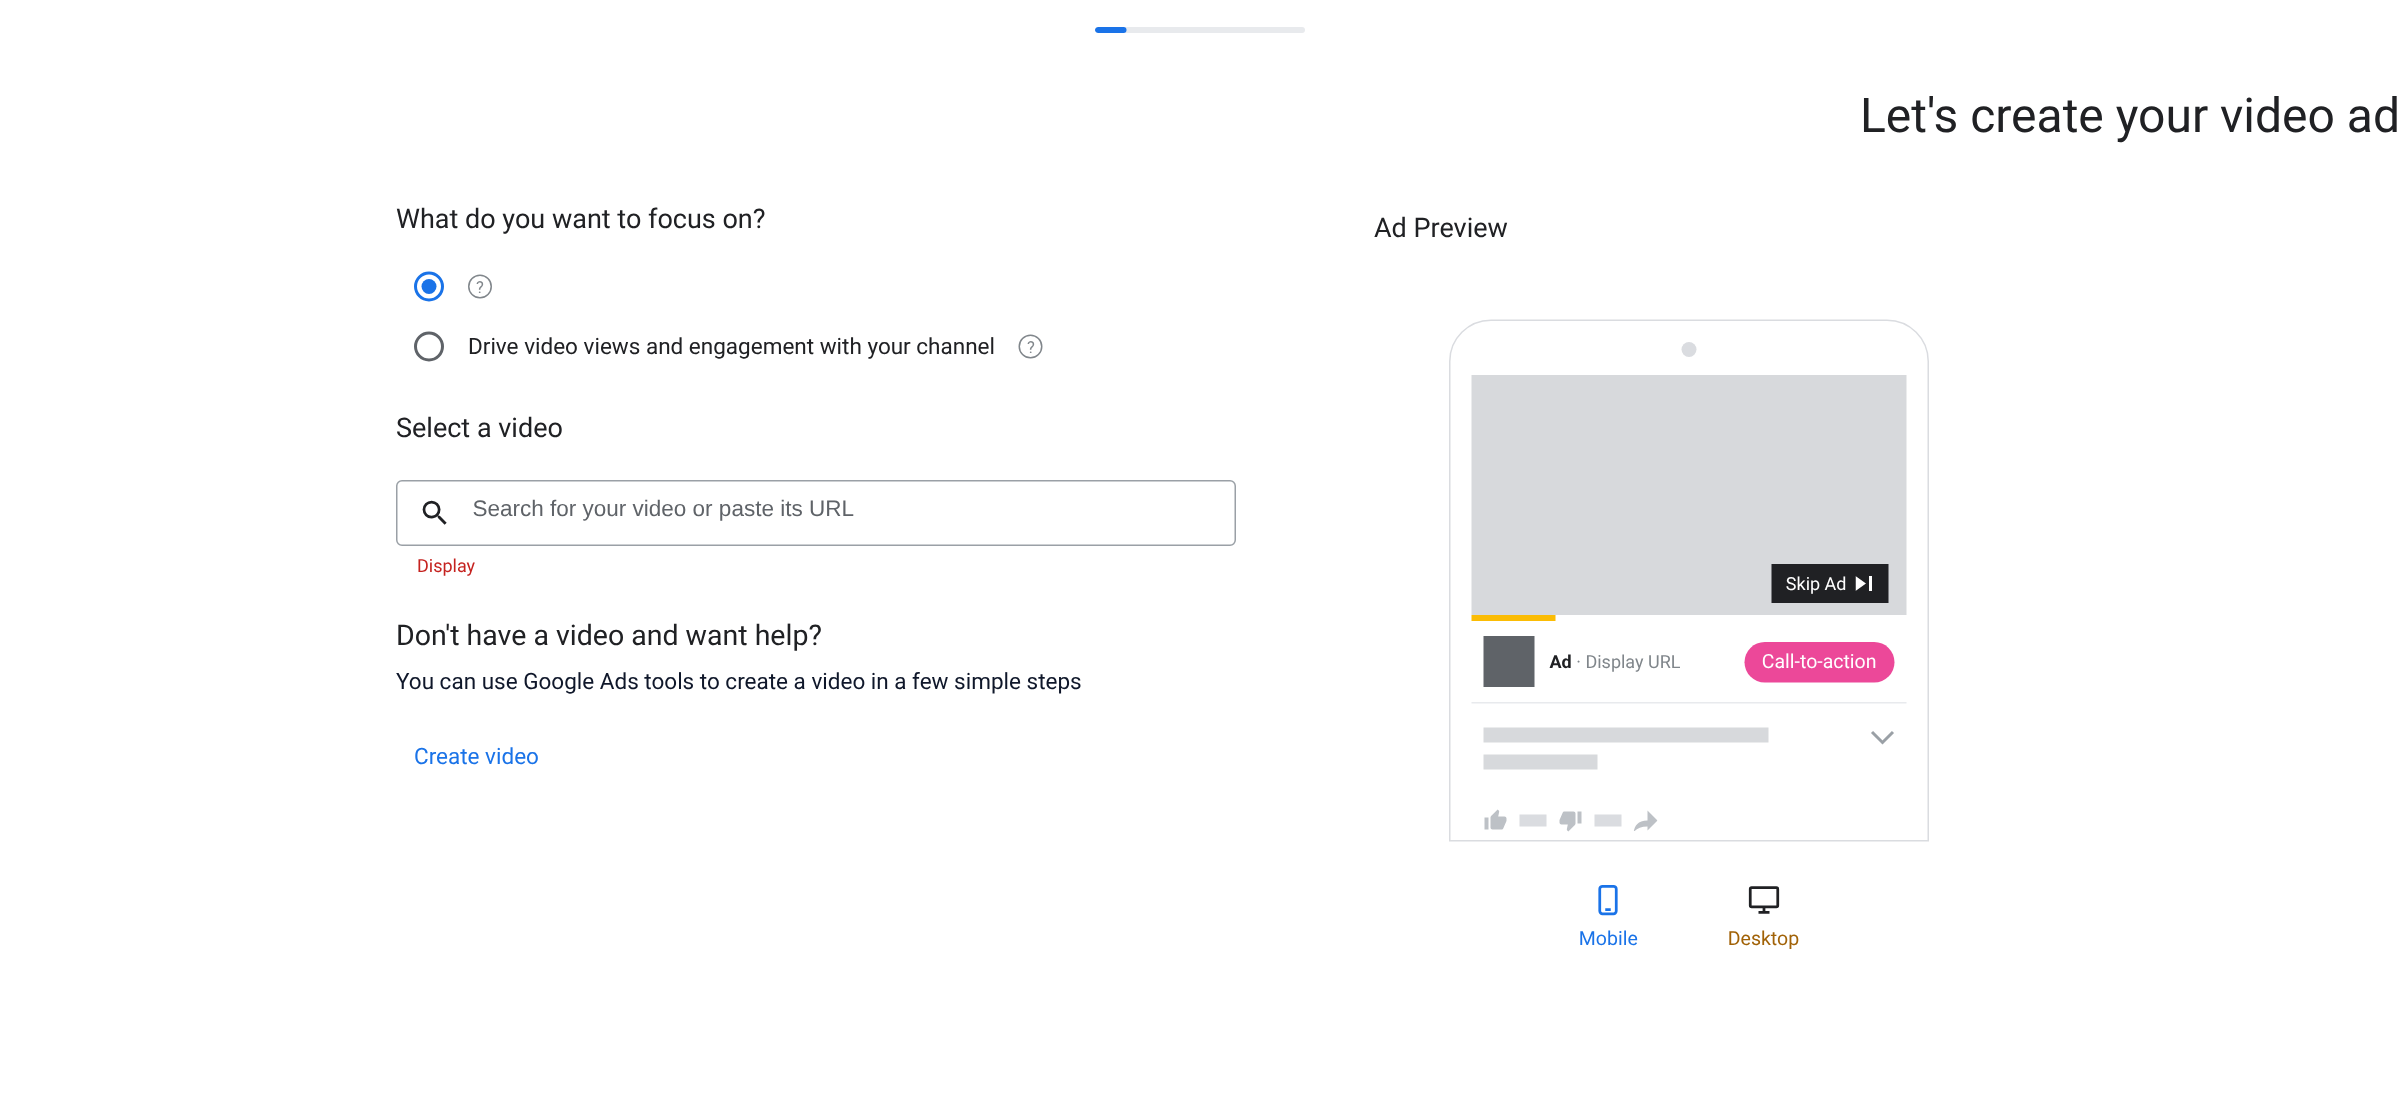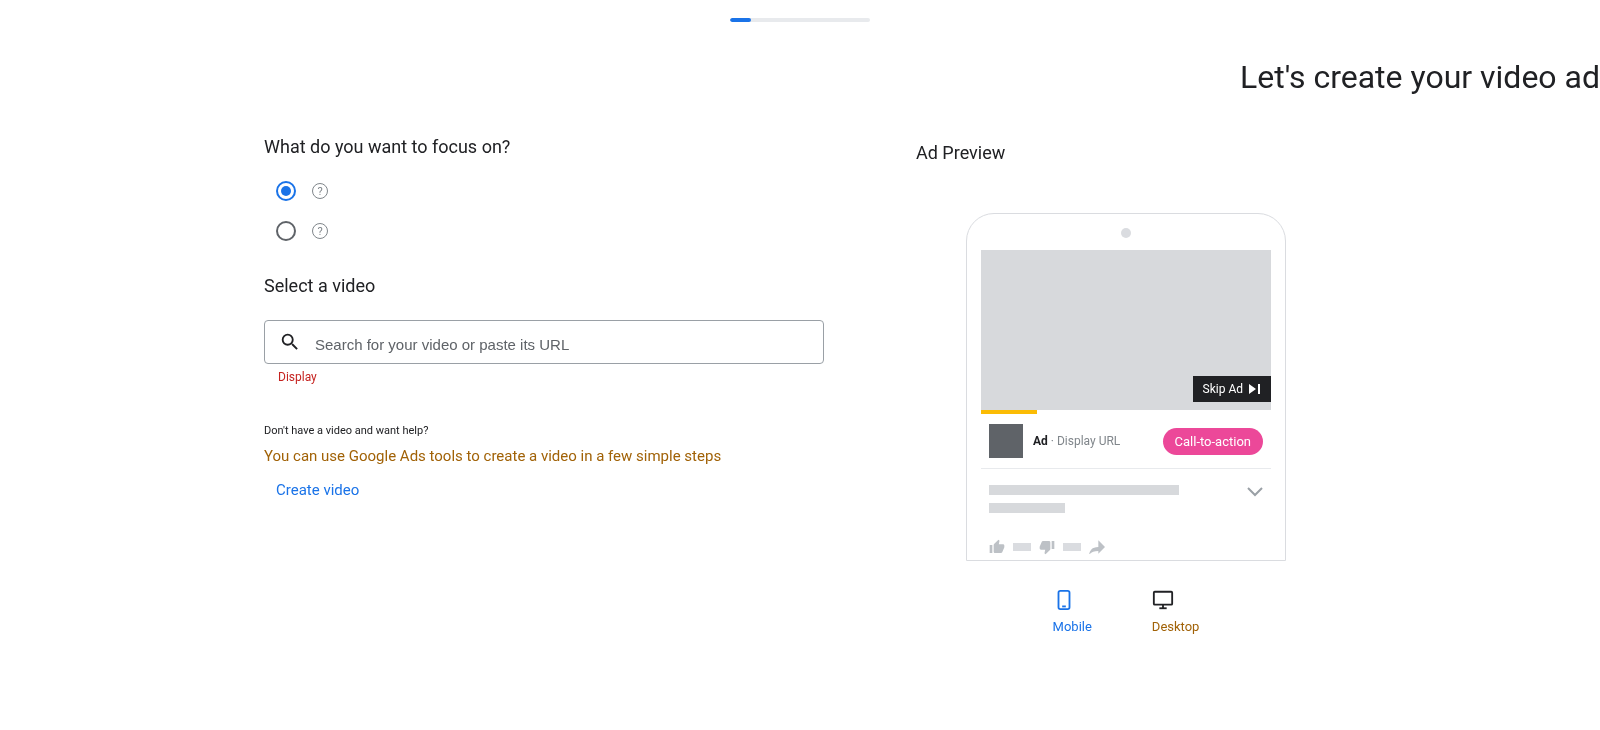--- a/index.html
+++ b/index.html
@@ -100,21 +100,21 @@
       display: flex;
       align-items: center;
       justify-content: center;
       font-size: 11px;
       color: #80868b;
       cursor: pointer;
       flex-shrink: 0;
     }
     .search-box {
       display: flex;
-      align-items: flex-end;
+      align-items: flex-start;
       border: 1px solid #9aa0a6;
       border-radius: 4px;
       padding: 10px 14px;
       gap: 14px;
       margin-top: 6px;
     }
     .search-icon-svg {
       width: 22px;
       height: 22px;
       fill: #202124;
@@ -128,29 +128,29 @@
       color: #202124;
     }
     .search-input::placeholder { color: #5f6368; }
     .required-text {
       font-size: 12px;
       color: #c5221f;
       margin-top: 6px;
       margin-left: 14px;
     }
     .sub-heading {
-      font-size: 11px;
-      color: #202124;
-      margin-top: 40px;
+      font-size: 19px;
+      color: #202124;
+      margin-top: 28px;
       margin-bottom: 10px;
     }
     .sub-text {
       font-size: 15px;
-      color: #a16207;
-      margin-bottom: 16px;
+      color: #0f172a;
+      margin-bottom: 32px;
     }
     .link-button {
       color: #1a73e8;
       font-size: 15px;
       cursor: pointer;
       padding-left: 12px;
     }
     
     .phone-frame {
       width: 320px;
@@ -170,21 +170,21 @@
       margin: 0 auto 12px;
     }
     .video-area {
       width: 100%;
       height: 160px;
       background: #d7d9dc;
       position: relative;
     }
     .skip-ad {
       position: absolute;
-      right: 0;
+      right: 12px;
       bottom: 8px;
       background: #202124;
       color: #fff;
       font-size: 12px;
       padding: 6px 10px;
       display: flex;
       align-items: center;
       gap: 6px;
     }
     .skip-icon {
@@ -252,21 +252,21 @@
     }
     .preview-tabs {
       display: flex;
       justify-content: center;
       gap: 60px;
       margin-top: 28px;
     }
     .preview-tab {
       display: flex;
       flex-direction: column;
-      align-items: flex-start;
+      align-items: center;
       gap: 8px;
       cursor: pointer;
       font-size: 13px;
     }
     .preview-tab.active { color: #1a73e8; }
     .preview-tab:not(.active) { color: #a16207; }
     .tab-icon { width: 22px; height: 22px; }
     .tab-icon.active-icon { fill: none; stroke: #1a73e8; stroke-width: 2; }
     .tab-icon.inactive-icon { fill: none; stroke: #202124; stroke-width: 2; }
   </style>
@@ -286,20 +286,21 @@
 
     <div class="radio-row">
       <div class="radio-circle selected">
         <div class="radio-inner"></div>
       </div>
       <span class="help-icon">?</span>
     </div>
 
     <div class="radio-row">
       <div class="radio-circle"></div>
+      <span class="radio-label">Drive video views and engagement with your channel</span>
       <span class="help-icon">?</span>
     </div>
 
     <div class="section-heading">Select a video</div>
 
     <div class="search-box">
       <svg class="search-icon-svg" viewBox="0 0 24 24">
         <path d="M15.5 14h-.79l-.28-.27A6.471 6.471 0 0 0 16 9.5 6.5 6.5 0 1 0 9.5 16c1.61 0 3.09-.59 4.23-1.57l.27.28v.79l5 4.99L20.49 19l-4.99-5zm-6 0C7.01 14 5 11.99 5 9.5S7.01 5 9.5 5 14 7.01 14 9.5 11.99 14 9.5 14z"></path>
       </svg>
       <input class="search-input" type="text" placeholder="Search for your video or paste its URL" style="">

